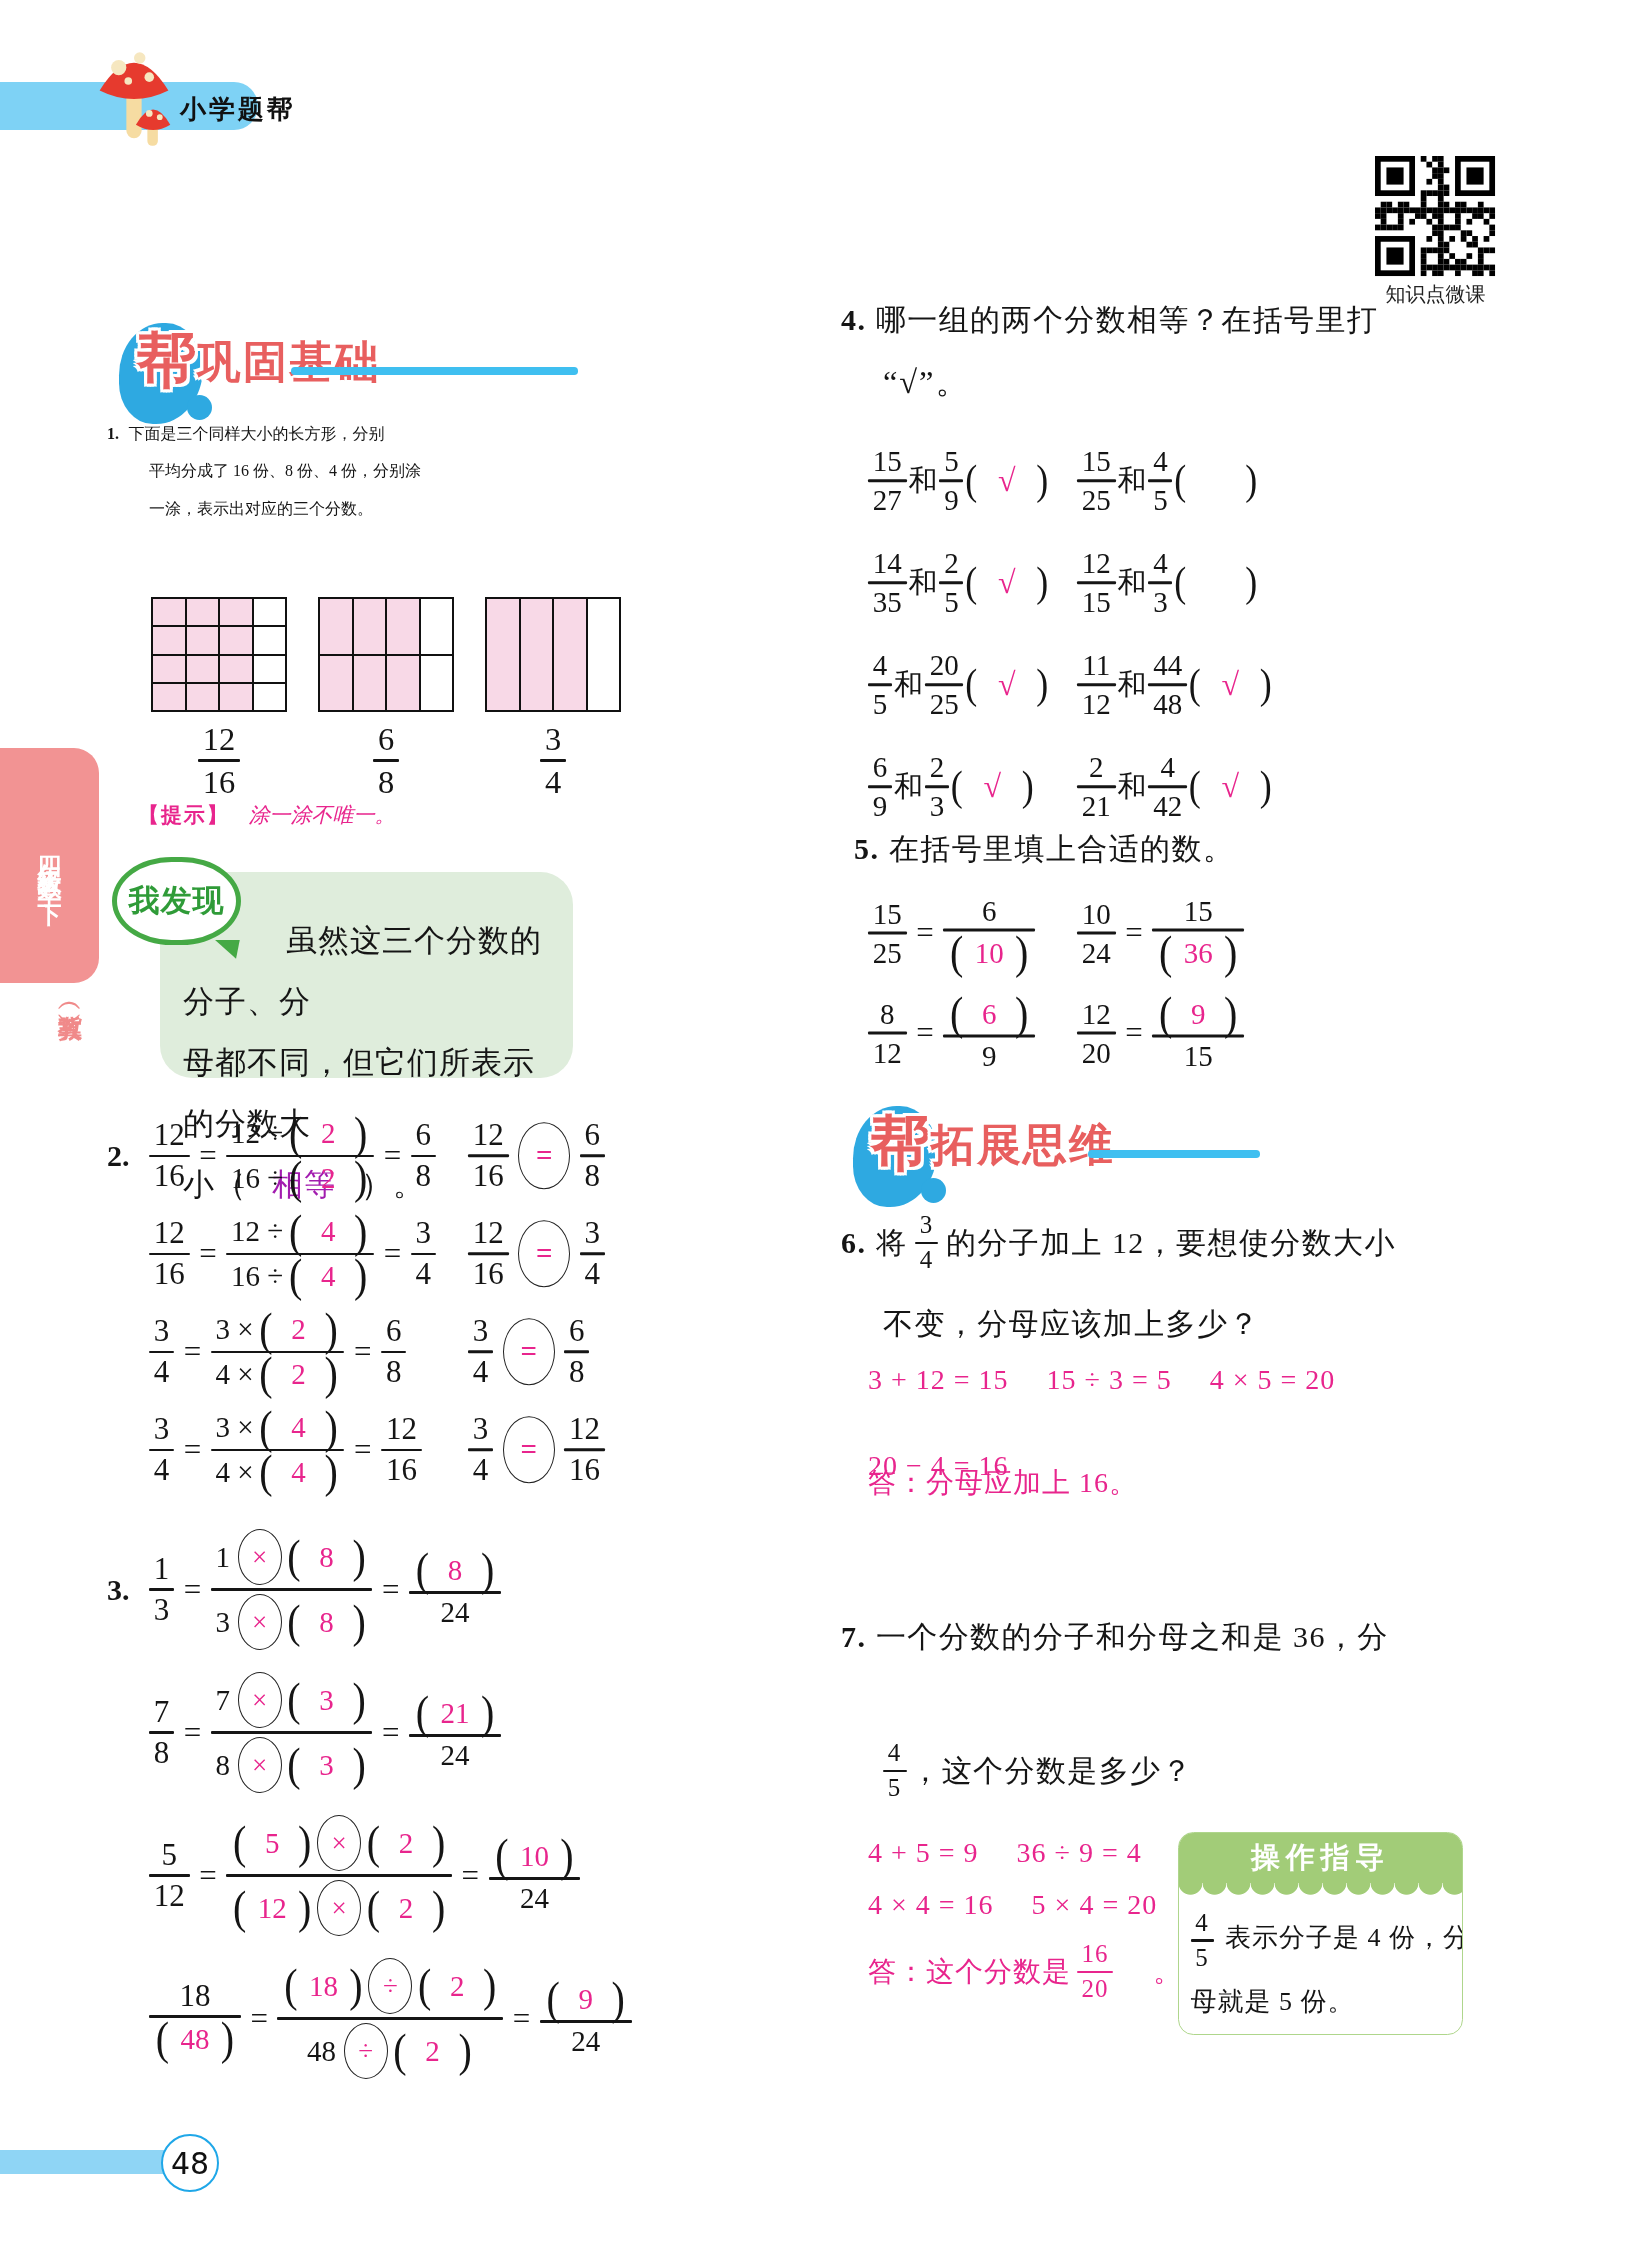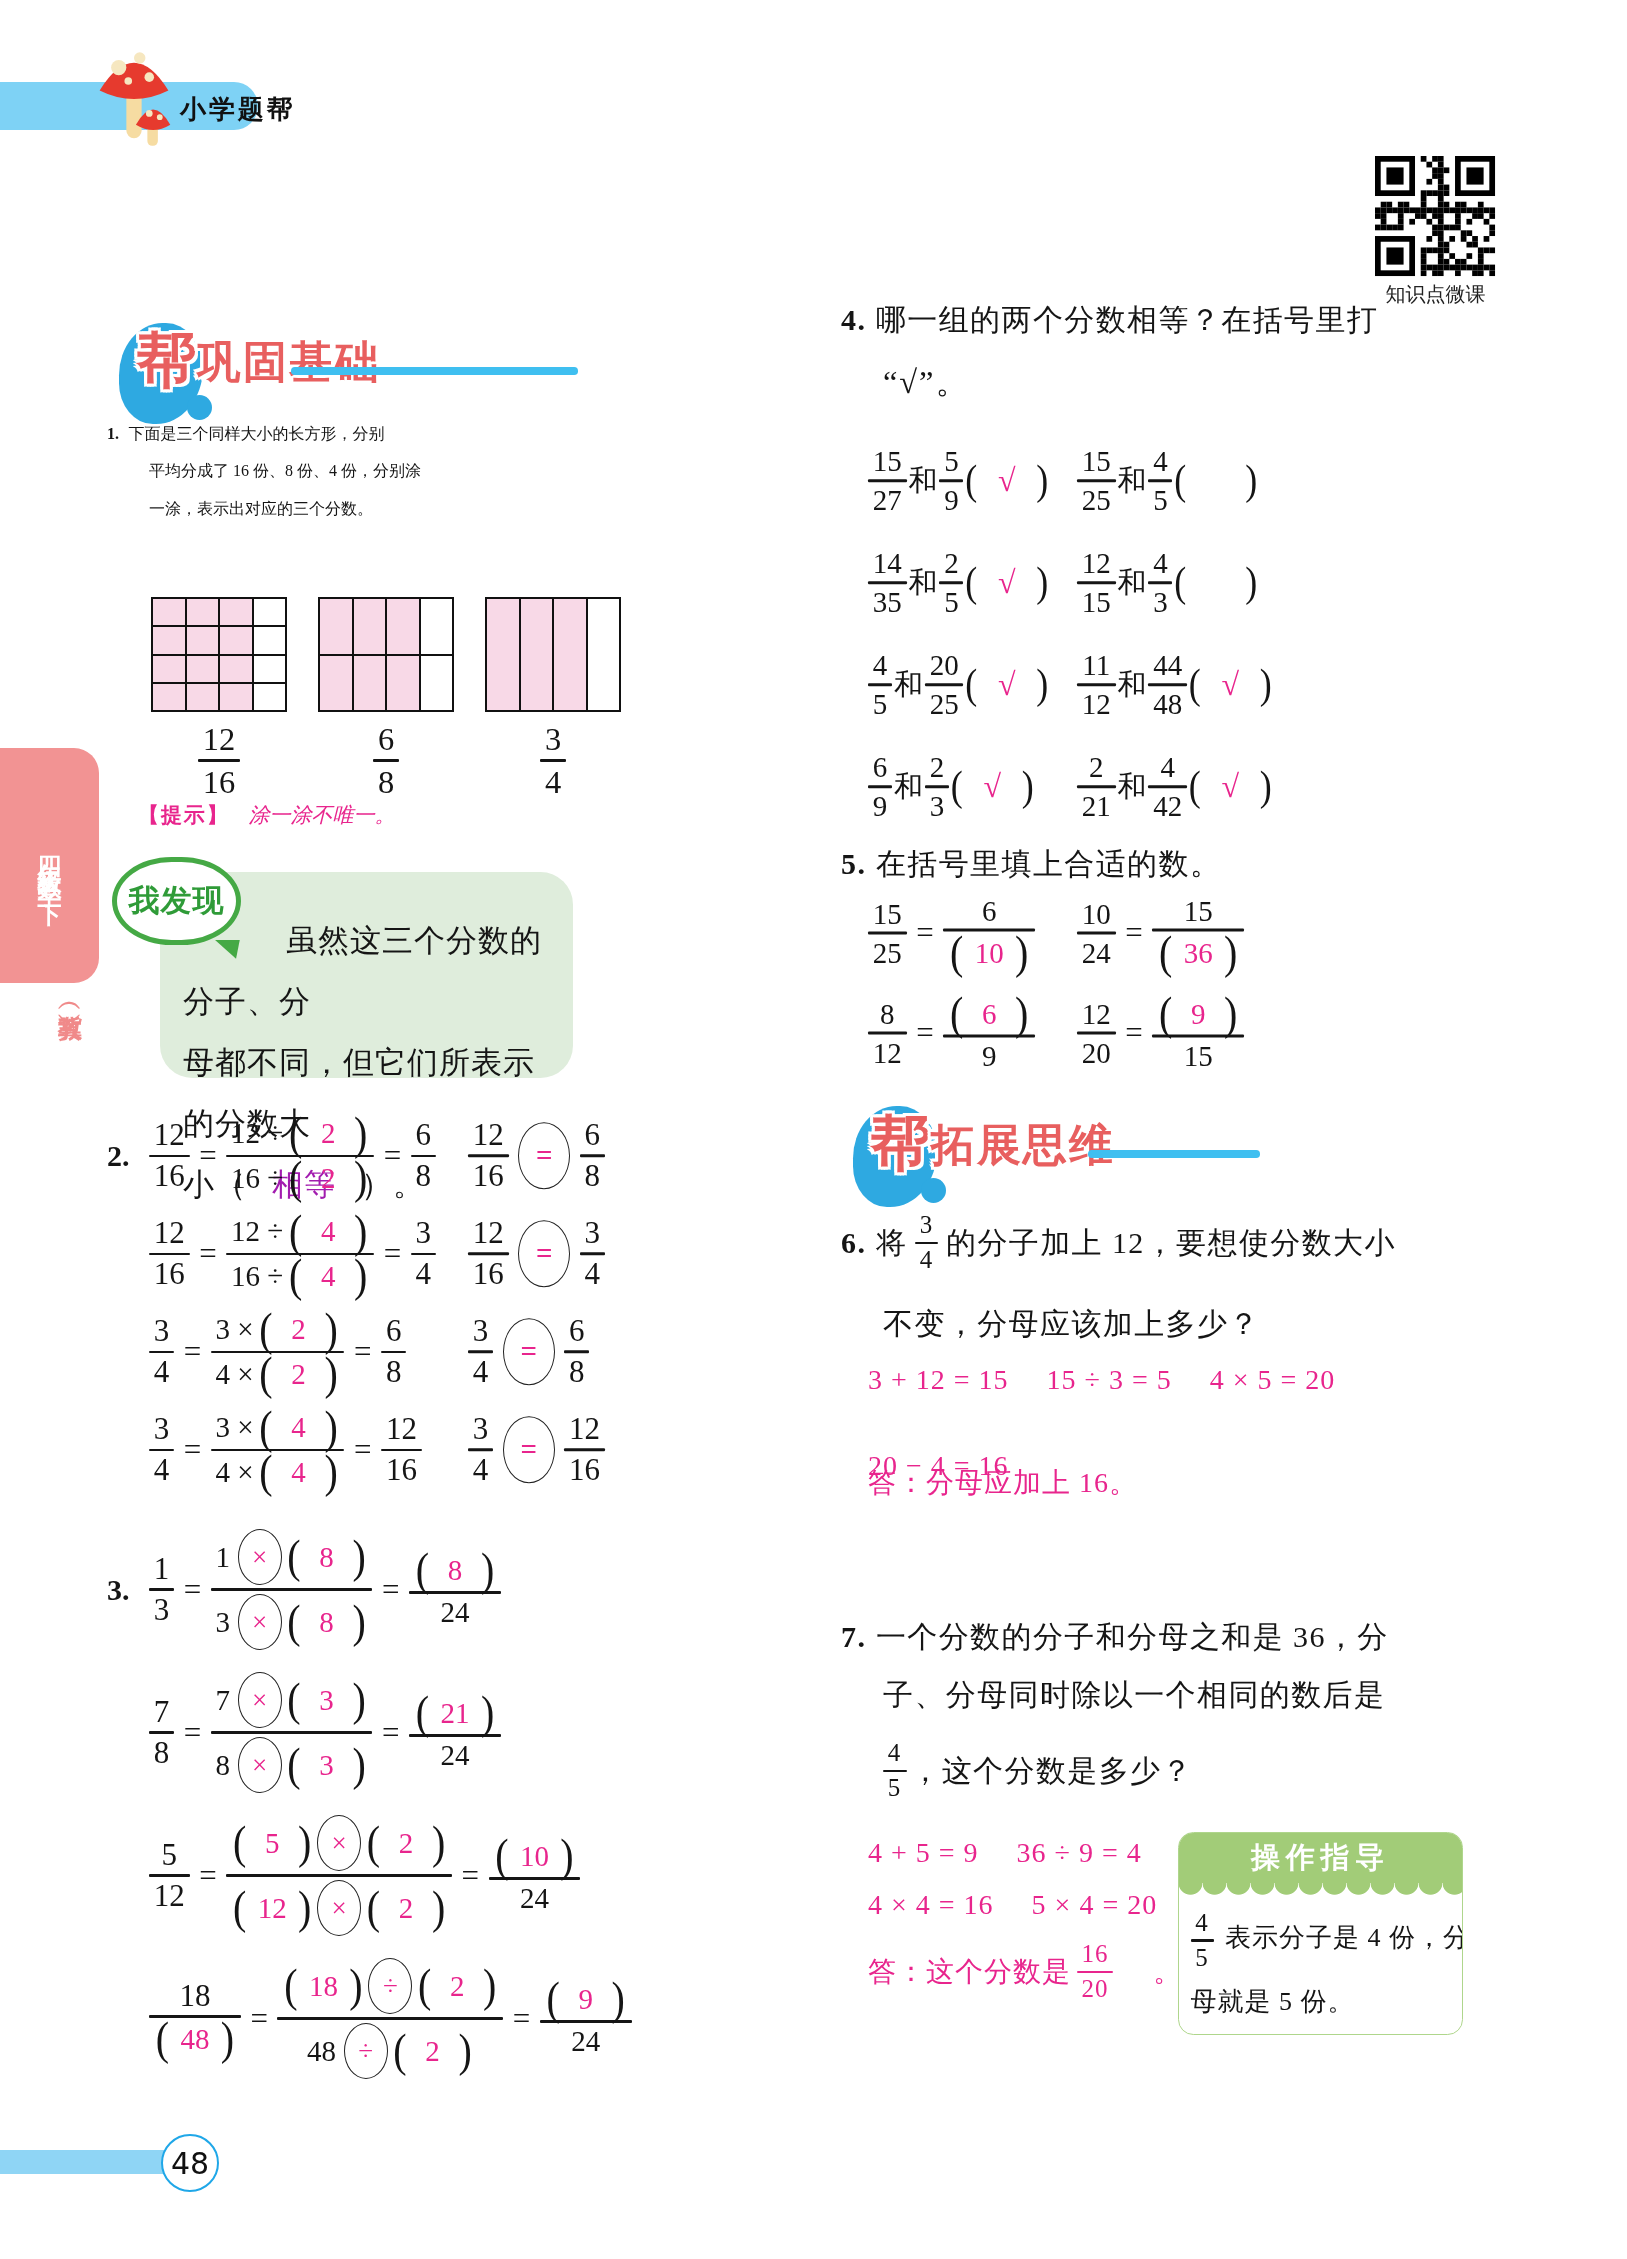--- a/index.html
+++ b/index.html
@@ -107,21 +107,21 @@
   
   .q4-l1{position:absolute;top:5.7px;left:0;}
   .q4-l2{position:absolute;top:67px;left:42px;font-size:32.5px;letter-spacing:1.9px;}
   #q4-rows{position:absolute;top:134px;left:0;width:100%;}
   .q4row{position:relative;height:102px;}
   .pair{position:absolute;top:50%;transform:translateY(-50%);display:flex;align-items:center;white-space:nowrap;}
   .pair.p0{left:27px;} .pair.p1{left:236px;}
   .conj{font-size:29px;margin:0 1.9px;}
   .pair .par{font-size:36px;}
   .mark{display:inline-block;width:55px;text-align:center;color:#E8258D;font-size:32px;font-weight:bold;}
-  .q5-title{position:absolute;top:535px;left:0;margin-top:15px;}
+  .q5-title{position:absolute;top:535px;left:13px;}
   #q5-rows{position:absolute;top:587px;left:0;width:100%;}
   .q5row{position:relative;height:100px;}
   .q5eq{position:absolute;top:50%;transform:translateY(-50%);display:flex;align-items:center;}
   .q5eq.p0{left:27px;} .q5eq.p1{left:236px;}
 
   
   .sec2{top:808px;}
   .q6-l1{position:absolute;top:906px;left:0;height:82px;display:flex;align-items:center;}
   .q6-l2{position:absolute;top:1010px;left:0;}
   .q6-w1{position:absolute;top:1068px;left:27px;}
@@ -1075,21 +1075,20 @@
     <div class="qtext q6-l2 indent">不变，分母应该加上多少？</div>
     <div class="pinkline q6-w1">
       <span>3 + 12 = 15</span><span>15 ÷ 3 = 5</span><span>4 × 5 = 20</span>
     </div>
     <div class="pinkline q6-w2"><span>20 − 4 = 16</span></div>
     <div class="pinkline q6-ans">答：分母应加上 16。</div>
 
     <div class="qtext q7-l1">
       <span class="qnum2">7.</span><span>一个分数的分子和分母之和是 36，分</span>
     </div>
-    <div class="qtext q7-l2">子、分母同时除以一个相同的数后是</div>
     <div class="qtext q7-l3">
       <span class="fr f28" style="margin-right:3.8px;">
           <span class="fn">4</span>
           <span class="fbar"></span>
           <span class="fd">5</span>
         </span>
       <span>，这个分数是多少？</span>
     </div>
     <div class="pinkline q7-w1">
       <span>4 + 5 = 9</span><span>36 ÷ 9 = 4</span>

